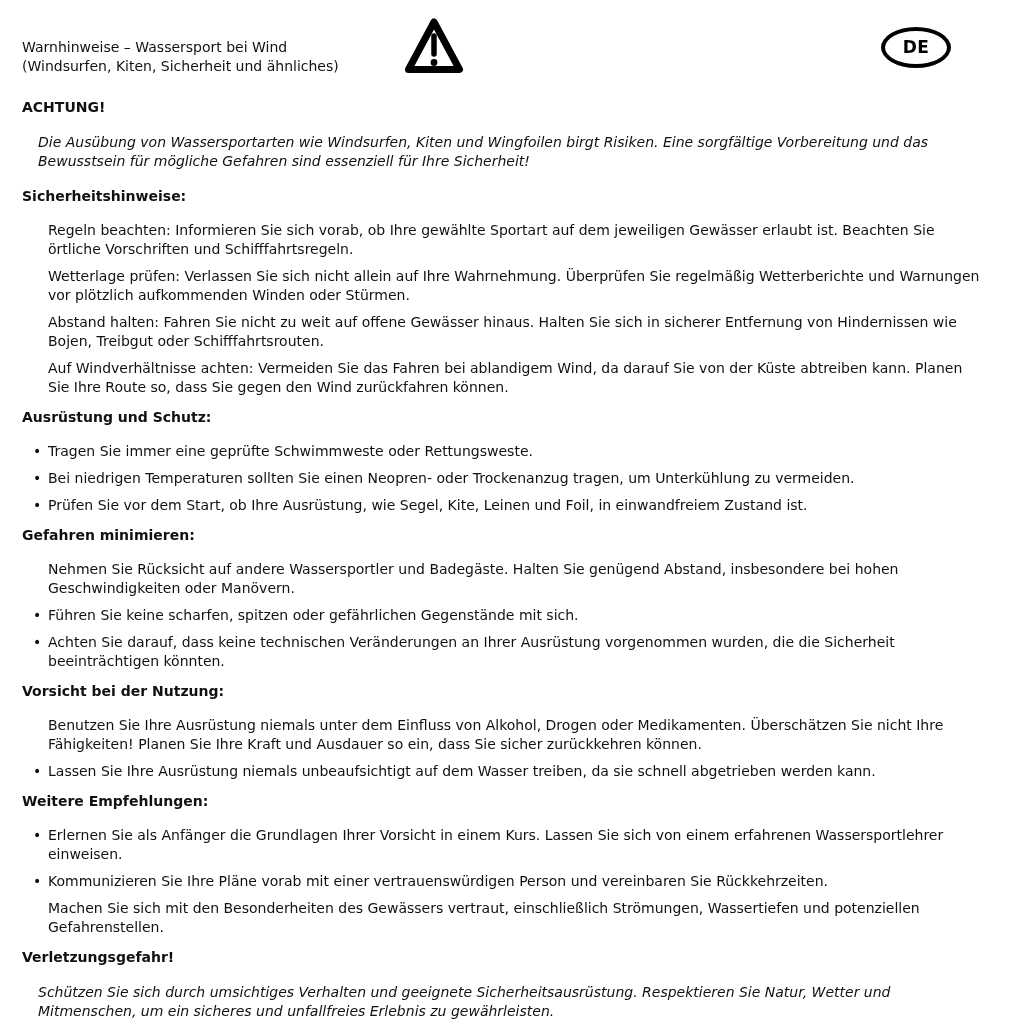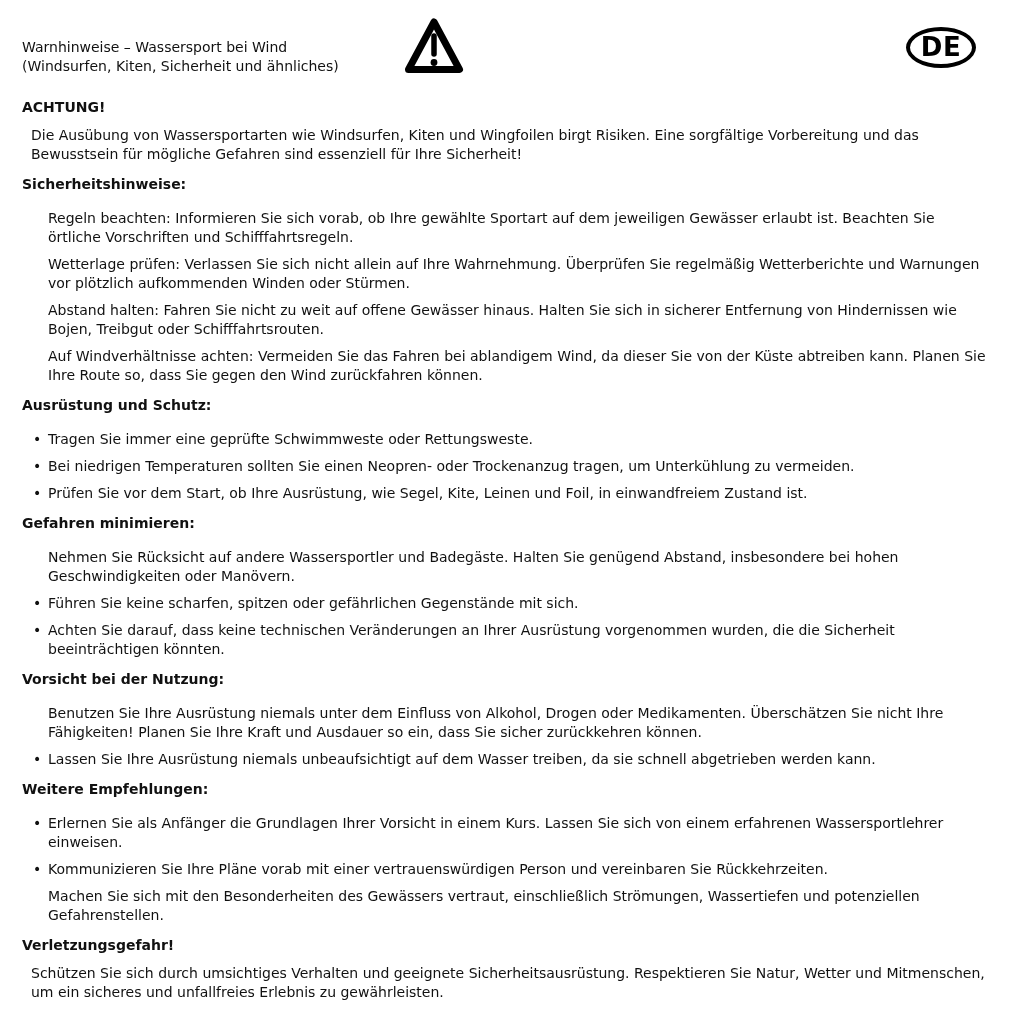--- a/index.html
+++ b/index.html
@@ -15,32 +15,32 @@
     font-size: 14px;
     line-height: 19px;
     overflow: hidden;
   }
   
   .header { position: relative; height: 90px; }
   .title { position: absolute; left: 0; top: 38px; margin: 0; font-size: 14px; line-height: 19px; font-weight: normal; }
   .title-line { display: block; white-space: nowrap; }
   .warn-icon { position: absolute; left: 381px; top: 16px; width: 62px; height: 62px; }
   .de-badge {
-    position: absolute; left: 884px; top: 27px;
+    position: absolute; left: 859px; top: 27px;
     width: 62px; height: 33px;
     border: 4px solid #000;
     border-radius: 50%;
     display: flex; align-items: center; justify-content: center;
-    font-weight: bold; font-size: 26px; letter-spacing: 0.5px; color: #000;
+    font-weight: bold; font-size: 17px; letter-spacing: 0.5px; color: #000;
   }
   
   h2.sec-heading { font-size: 14px; line-height: 19px; font-weight: bold; margin: 11px 0 15px 0; }
   .section.first h2.sec-heading { margin-top: 8px; }
   .section.tight h2.sec-heading { margin-bottom: 0; }
-  p.body-text { margin: 9px; }
+  p.body-text { margin: 16px; font-style: italic; }
   p.item { position: relative; margin: 8px; padding-left: 18px; }
   p.item.bulleted::before {
     content: "\2022";
     position: absolute; left: 3px; top: 0;
   }
 </style>
 </head>
 <body>
 
 <div class="doc">
@@ -66,21 +66,21 @@
     <h2 class="sec-heading">ACHTUNG!</h2>
     <p class="body-text">Die Ausübung von Wassersportarten wie Windsurfen, Kiten und Wingfoilen birgt Risiken. Eine sorgfältige Vorbereitung und das Bewusstsein für mögliche Gefahren sind essenziell für Ihre Sicherheit!</p>
   </section>
 
   <section class="section">
     <h2 class="sec-heading">Sicherheitshinweise:</h2>
     <div>
       <p class="item">Regeln beachten: Informieren Sie sich vorab, ob Ihre gewählte Sportart auf dem jeweiligen Gewässer erlaubt ist. Beachten Sie örtliche Vorschriften und Schifffahrtsregeln.</p>
       <p class="item">Wetterlage prüfen: Verlassen Sie sich nicht allein auf Ihre Wahrnehmung. Überprüfen Sie regelmäßig Wetterberichte und Warnungen vor plötzlich aufkommenden Winden oder Stürmen.</p>
       <p class="item">Abstand halten: Fahren Sie nicht zu weit auf offene Gewässer hinaus. Halten Sie sich in sicherer Entfernung von Hindernissen wie Bojen, Treibgut oder Schifffahrtsrouten.</p>
-      <p class="item">Auf Windverhältnisse achten: Vermeiden Sie das Fahren bei ablandigem Wind, da dieser Sie von der Küste abtreiben kann. Planen Sie Ihre Route so, dass Sie gegen den Wind zurückfahren können.</p>
+      <p class="item">Auf Windverhältnisse achten: Vermeiden Sie das Fahren bei ablandigem Wind, da darauf Sie von der Küste abtreiben kann. Planen Sie Ihre Route so, dass Sie gegen den Wind zurückfahren können.</p>
     </div>
   </section>
 
   <section class="section">
     <h2 class="sec-heading">Ausrüstung und Schutz:</h2>
     <div>
       <p class="item bulleted">Tragen Sie immer eine geprüfte Schwimmweste oder Rettungsweste.</p>
       <p class="item bulleted">Bei niedrigen Temperaturen sollten Sie einen Neopren- oder Trockenanzug tragen, um Unterkühlung zu vermeiden.</p>
       <p class="item bulleted">Prüfen Sie vor dem Start, ob Ihre Ausrüstung, wie Segel, Kite, Leinen und Foil, in einwandfreiem Zustand ist.</p>
     </div>

